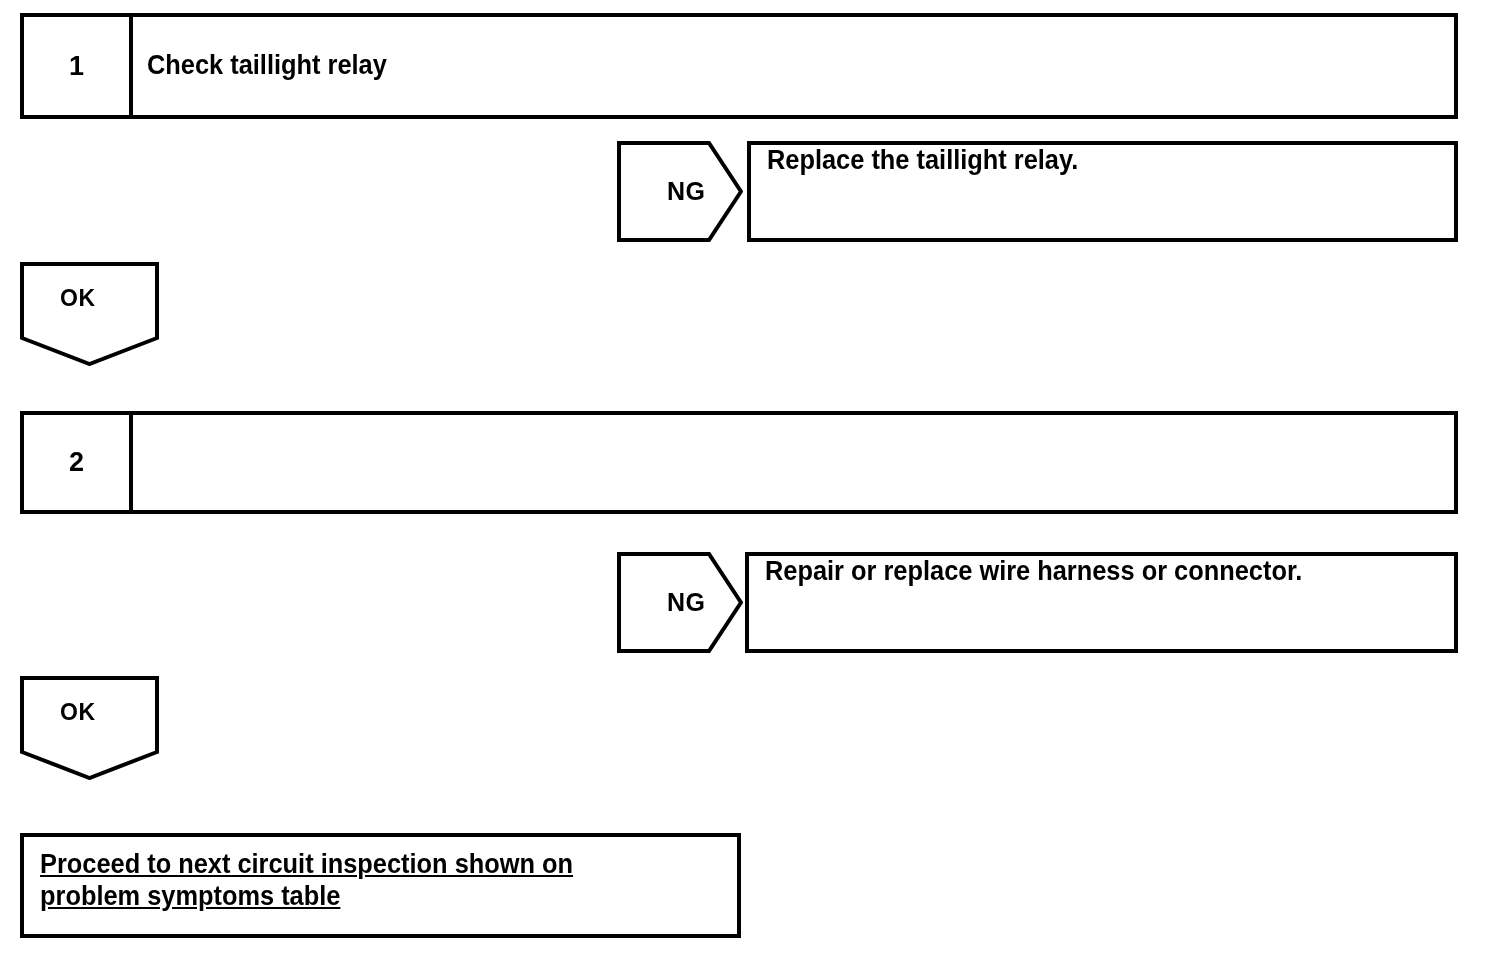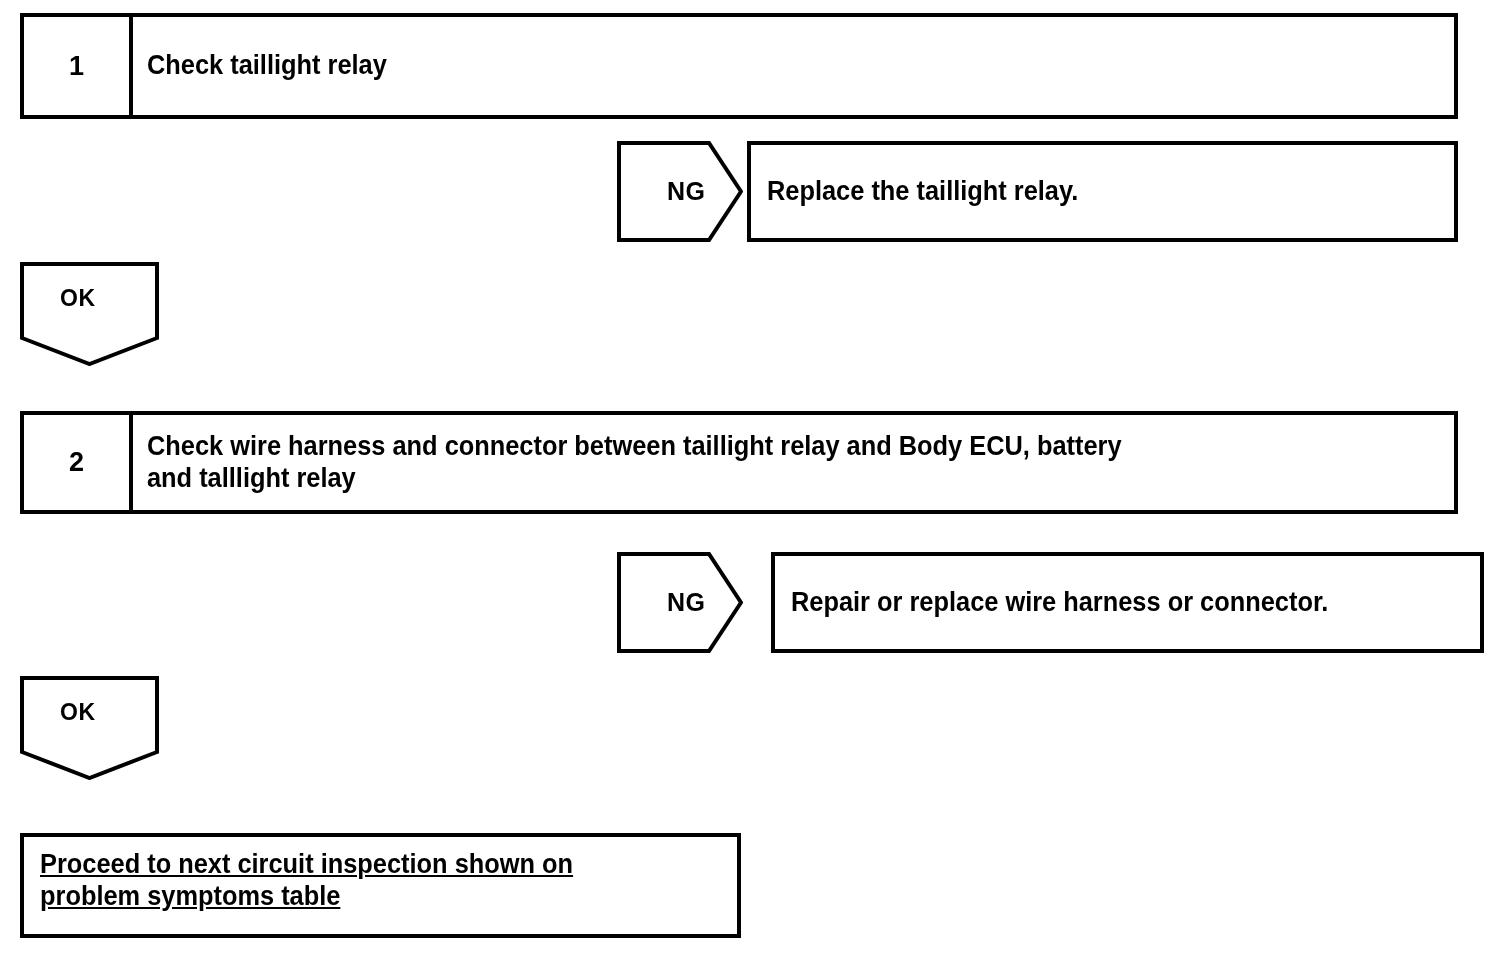--- a/index.html
+++ b/index.html
@@ -59,21 +59,20 @@
     white-space: pre-line;
   }
 
   
   .result-box {
     position: absolute;
     box-sizing: border-box;
     border: 4px solid #000000;
     background: #ffffff;
     display: flex;
-    align-items: center;
     padding-left: 16px;
     padding-right: 10px;
   }
   .result-box .line-wrap {
     font-weight: bold;
     font-size: 27px;
     line-height: 1.17;
     color: #000000;
     transform: scaleX(0.94);
     transform-origin: left center;
@@ -142,34 +141,30 @@
 
   <div class="ok-marker" style="left:20px; top:262px; width:139px; height:104px;">
     <svg width="139" height="104" viewBox="0 0 139 104" xmlns="http://www.w3.org/2000/svg">
       <polygon points="2,2 137,2 137,76 69.5,102 2,76" fill="#ffffff" stroke="#000000" stroke-width="4" stroke-linejoin="miter"></polygon>
     </svg>
   </div>
   <span class="ok-label" style="left:60px; top:285px;">OK</span>
 
   <div class="step-box" style="left:20px; top:411px; width:1438px; height:103px;">
     <div class="step-num">2</div>
-    <div class="step-text">
-      <span class="line-wrap">Check wire harness and connector between taillight relay and Body ECU, battery
-and talllight relay</span>
-    </div>
   </div>
 
   <div class="ng-marker" style="left:617px; top:552px; width:126px; height:101px;">
     <svg width="126" height="101" viewBox="0 0 126 101" xmlns="http://www.w3.org/2000/svg">
       <polygon points="2,2 92,2 124,50.5 92,99 2,99" fill="#ffffff" stroke="#000000" stroke-width="4" stroke-linejoin="miter"></polygon>
     </svg>
   </div>
   <span class="ng-label" style="left:652px; top:588px;">NG</span>
 
-  <div class="result-box" style="left:745px; top:552px; width:713px; height:101px;margin-left:26px;">
+  <div class="result-box" style="left:745px; top:552px; width:713px; height:101px;">
     <span class="line-wrap">Repair or replace wire harness or connector.</span>
   </div>
 
   <div class="ok-marker" style="left:20px; top:676px; width:139px; height:104px;">
     <svg width="139" height="104" viewBox="0 0 139 104" xmlns="http://www.w3.org/2000/svg">
       <polygon points="2,2 137,2 137,76 69.5,102 2,76" fill="#ffffff" stroke="#000000" stroke-width="4" stroke-linejoin="miter"></polygon>
     </svg>
   </div>
   <span class="ok-label" style="left:60px; top:699px;">OK</span>
 

